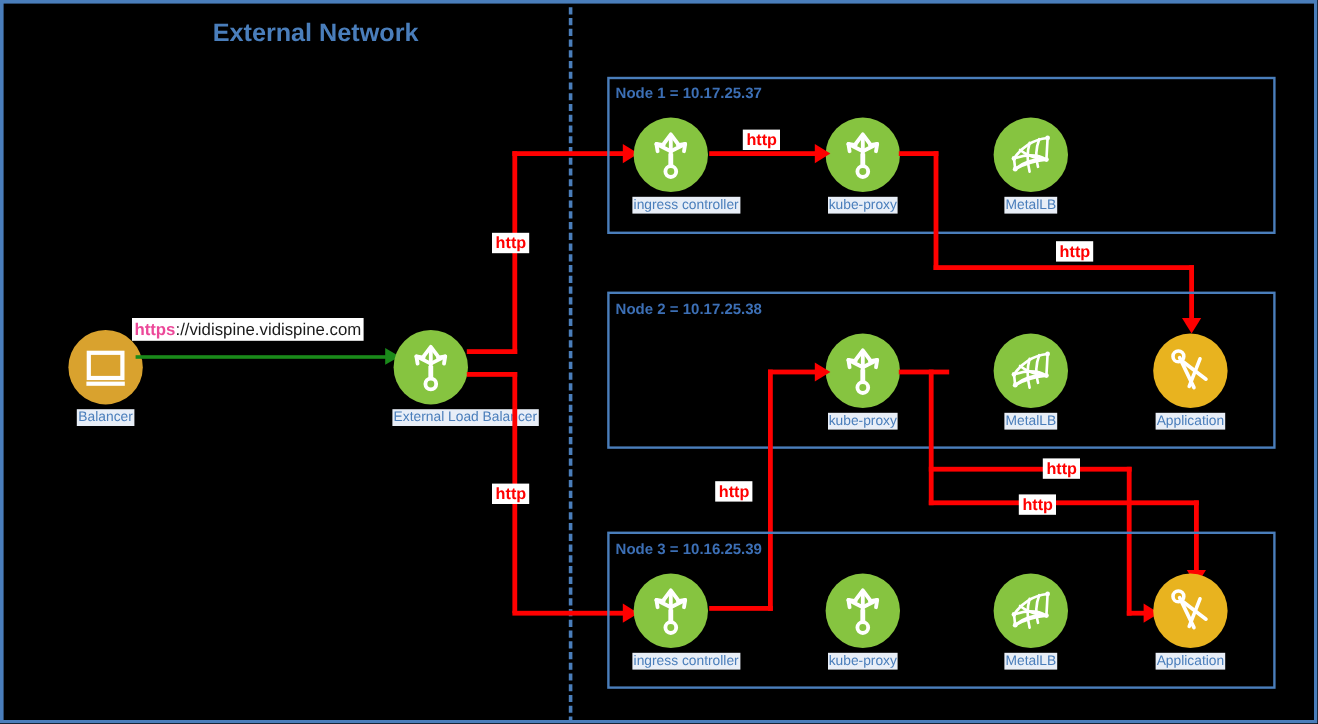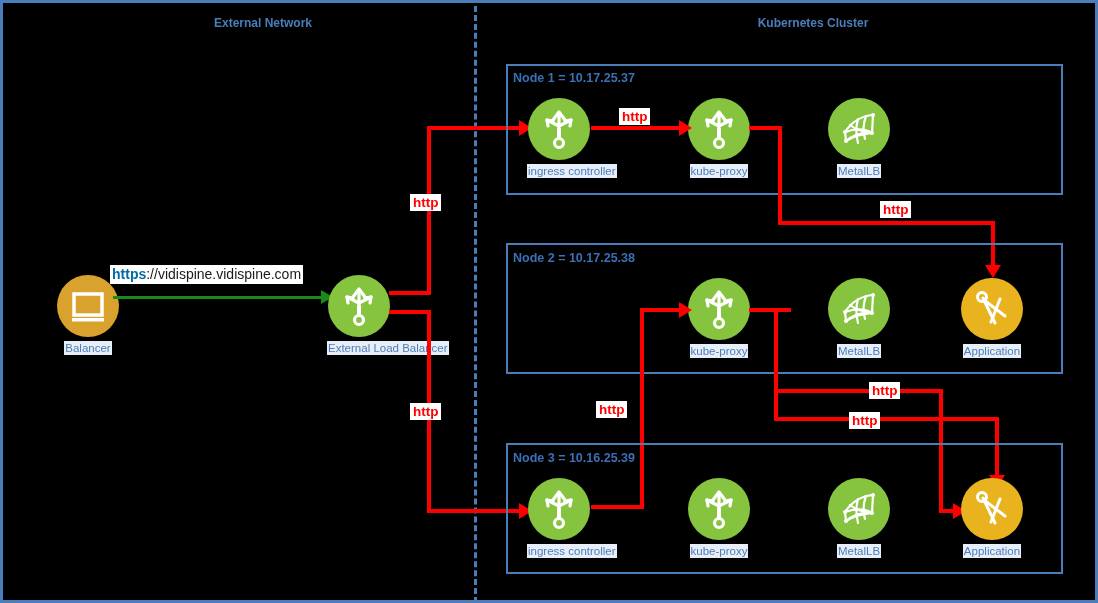--- a/index.html
+++ b/index.html
@@ -16,21 +16,21 @@
     height: 603px;
     background: #000000;
     border: 3px solid #4a7ebb;
     box-sizing: border-box;
     overflow: hidden;
   }
   .zone-title {
     position: absolute;
     color: #4a7ebb;
     font-weight: bold;
-    font-size: 12px;
+    font-size: 21px;
     white-space: nowrap;
     text-align: center;
   }
   .divider {
     position: absolute;
     border-left: 3px dashed #4a7ebb;
   }
   .node-box {
     position: absolute;
     border: 2px solid #4a7ebb;
@@ -107,31 +107,30 @@
   .url-label {
     position: absolute;
     background: #ffffff;
     font-size: 14px;
     line-height: 19px;
     padding: 0 2px;
     white-space: nowrap;
     color: #1a1a1a;
   }
   .url-label .scheme {
-    color: #0369a1;
+    color: #ec4899;
     font-weight: bold;
   }
 </style>
 </head>
 <body>
 
 <div id="canvas">
 
   <div class="zone-title" style="left:150px;top:13px;width:220px;">External Network</div>
-  <div class="zone-title" style="left:700px;top:13px;width:220px;">Kubernetes Cluster</div>
 
   <div class="divider" style="left:471px;top:3px;height:597px;"></div>
 
   <div class="node-item" style="left:53px;top:272px;">
     <div class="circ amber">
       <svg width="62" height="62" viewBox="0 0 62 62" aria-hidden="true">
         <rect x="17" y="19" width="28" height="21" fill="none" stroke="#ffffff" stroke-width="3.5"></rect>
         <rect x="15" y="43" width="32" height="3.5" fill="#ffffff"></rect>
       </svg>
     </div>

